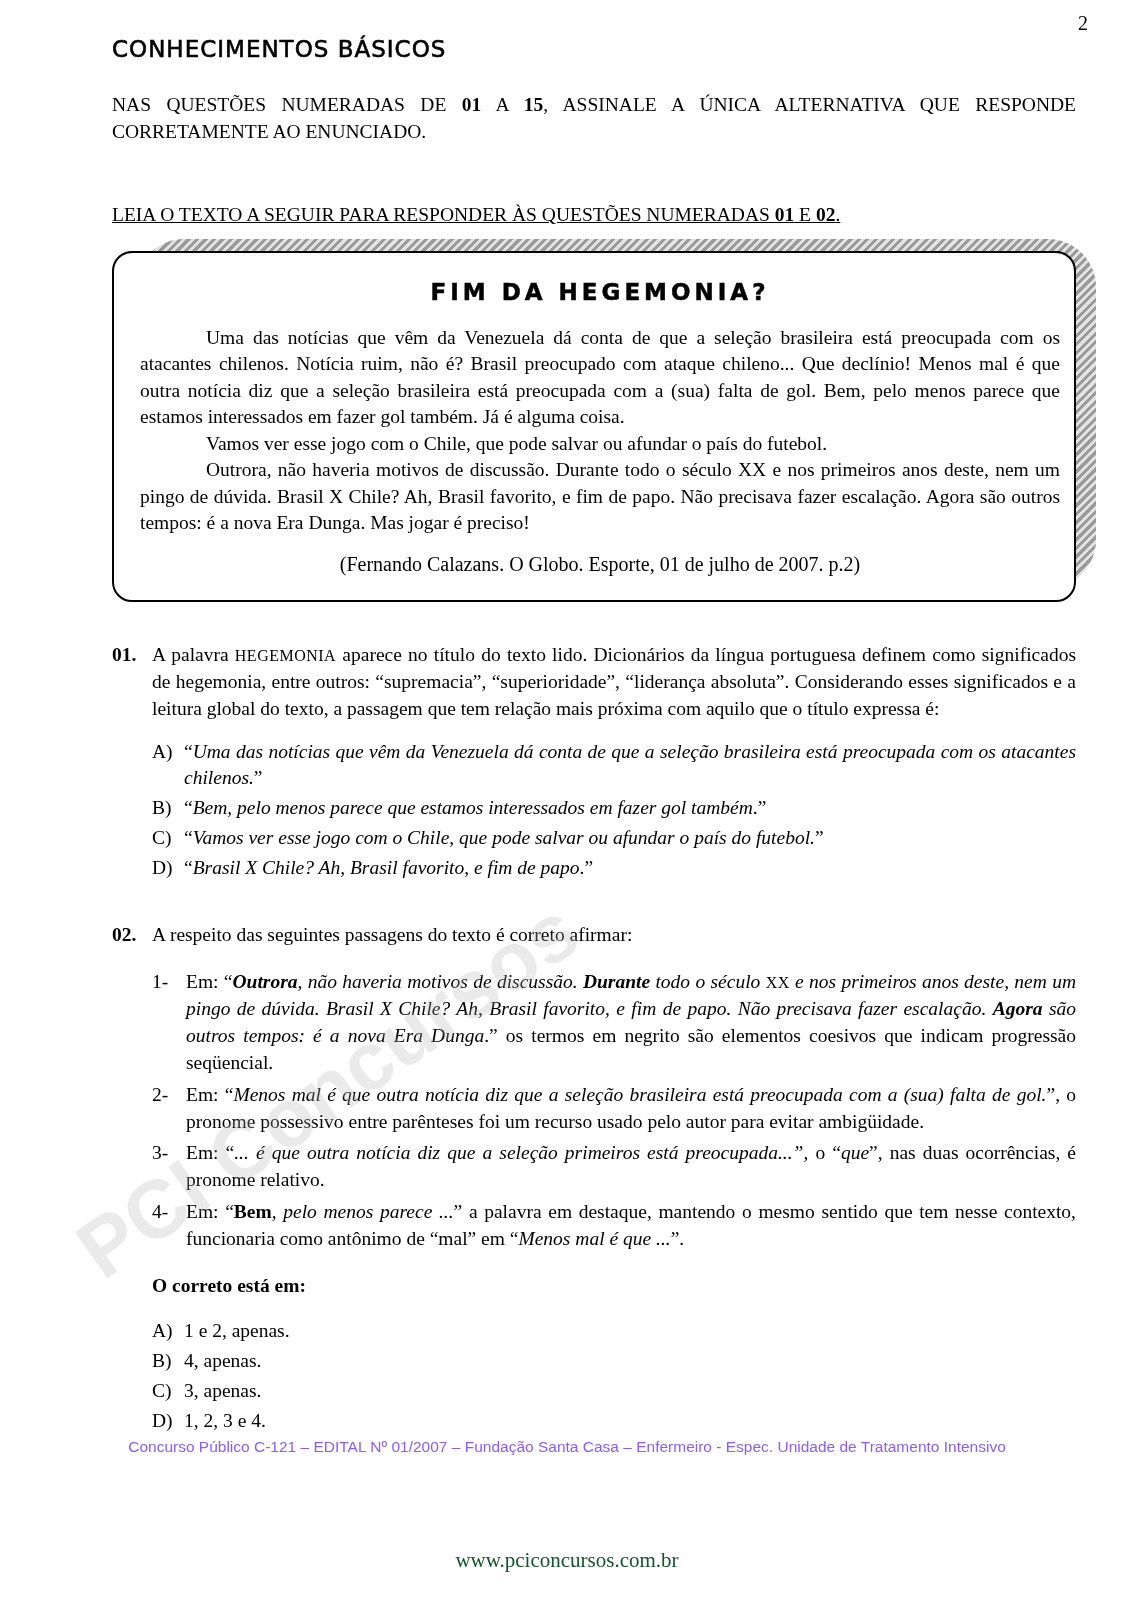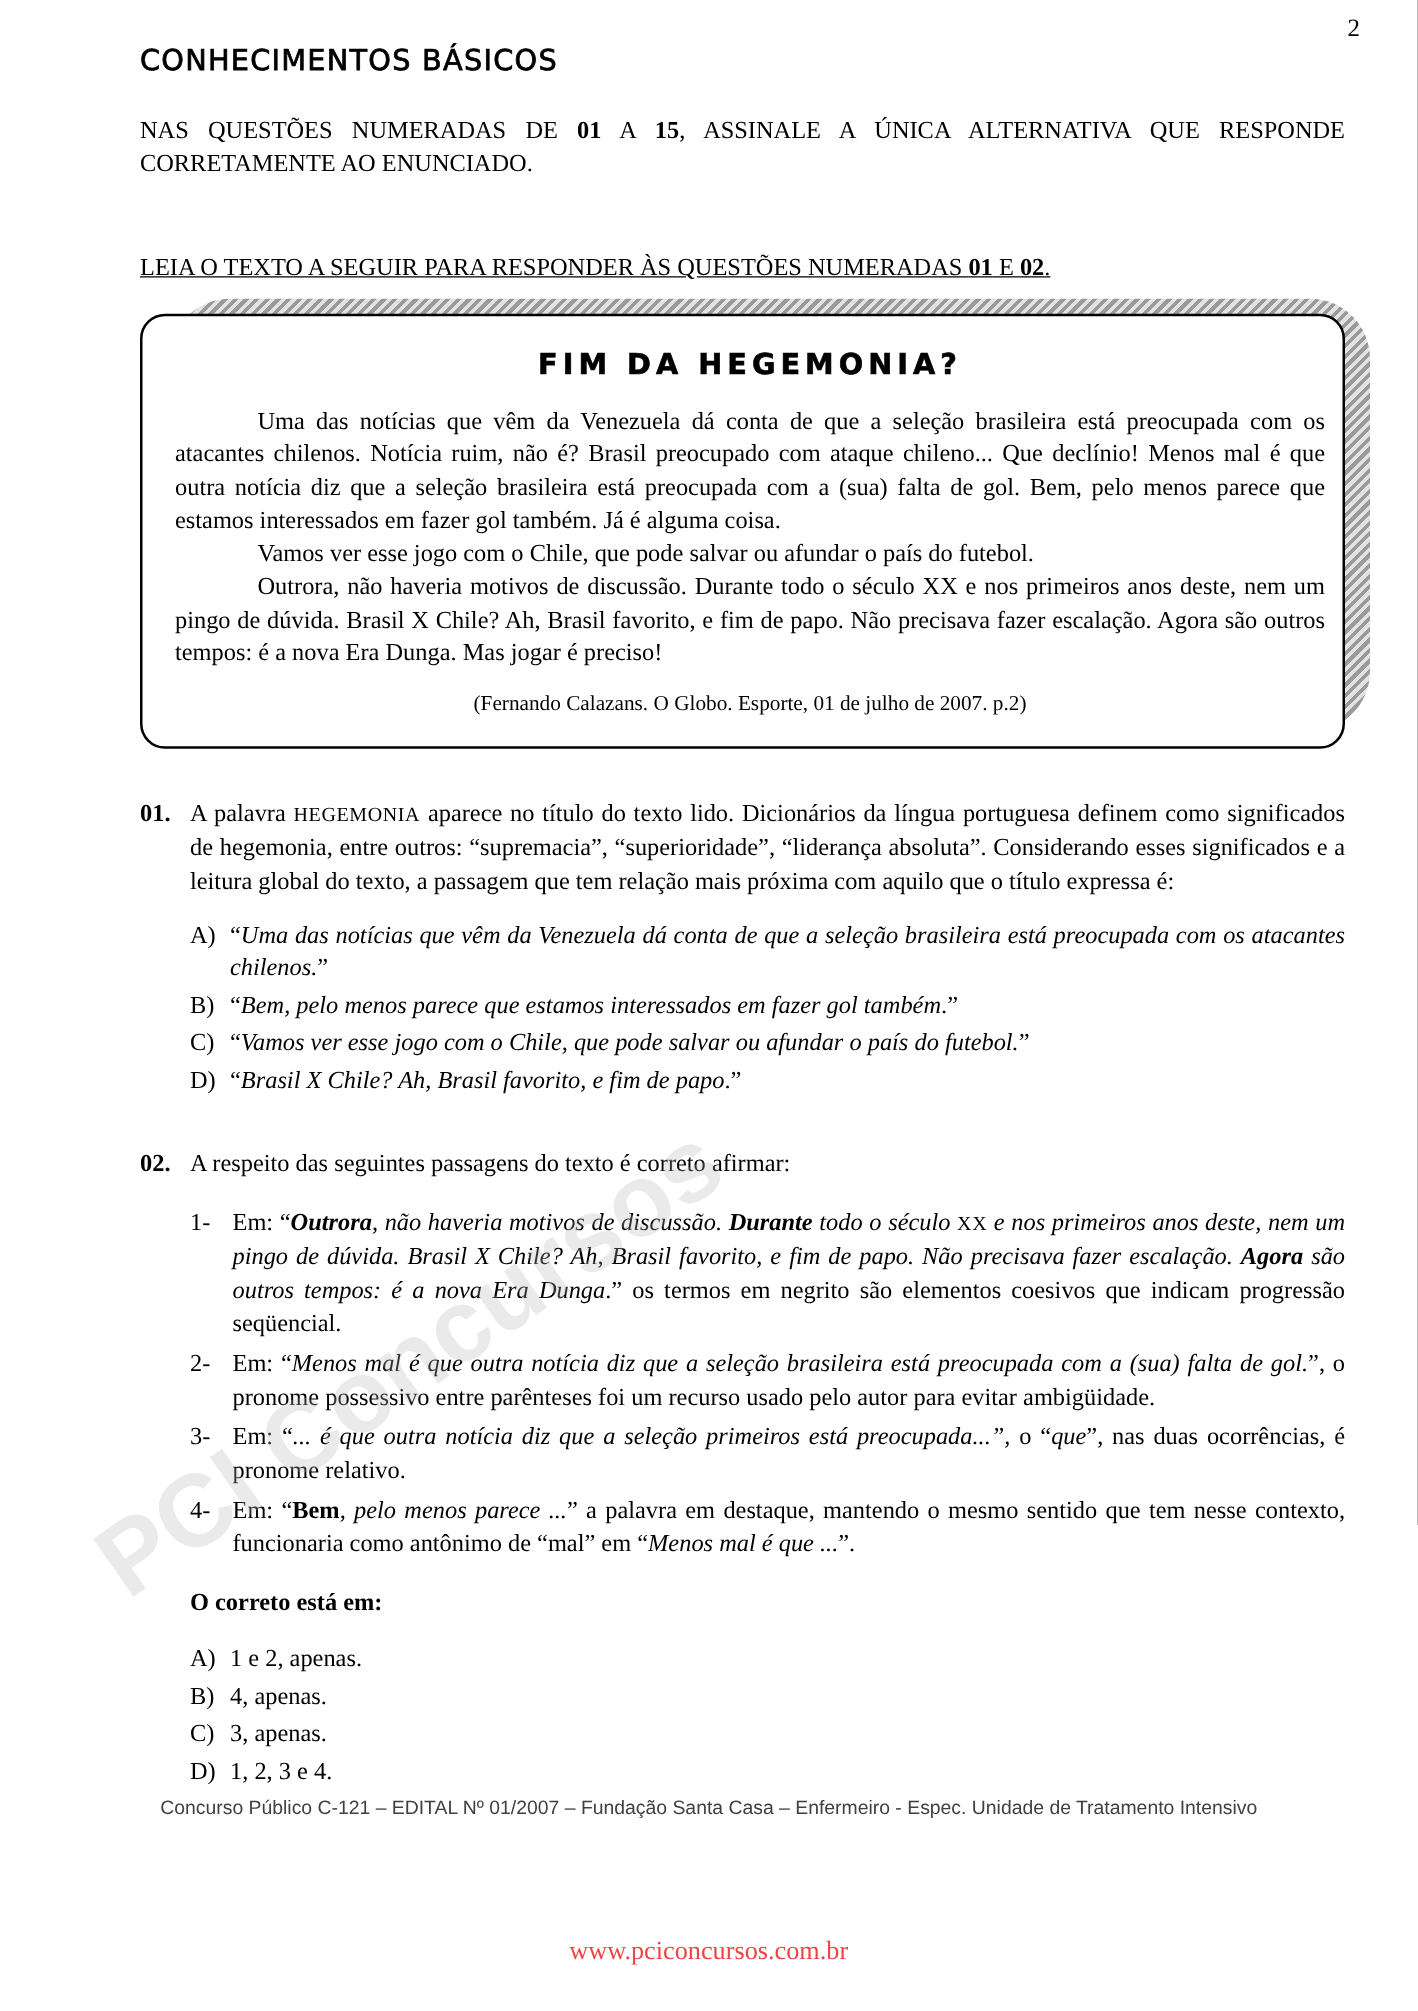--- a/index.html
+++ b/index.html
@@ -72,21 +72,21 @@
     -webkit-text-stroke: 0.5px #000;
   }
   .passage {
     text-align: justify;
     line-height: 1.36;
     text-indent: 66px;
   }
   .citation {
     text-align: center;
     margin: 16px 0 10px 0;
-    font-size: 17px;
+    font-size: 20px;
   }
 
   .question { margin-top: 40px; }
   .stem { display: flex; line-height: 1.38; }
   .qnum { flex: 0 0 40px; font-weight: 700; }
   .qtext { flex: 1; text-align: justify; }
 
   .q-body { margin-left: 40px; }
   .options { margin-top: 16px; }
   .option { display: flex; line-height: 1.38; margin: 3px 0; }
@@ -100,29 +100,29 @@
 
   .conclusion { margin: 20px 0 18px 40px; line-height: 1.38; font-weight: bold; }
 
   .footer {
     position: absolute;
     left: 0; right: 0;
     top: 1438px;
     text-align: center;
     font-family: "Liberation Sans", "DejaVu Sans", sans-serif;
     font-size: 15.5px;
-    color: #404040;
+    color: #8b5cf6;
   }
   .website {
     position: absolute;
     left: 0; right: 0;
     top: 1548px;
     text-align: center;
     font-size: 21px;
-    color: #ef4444;
+    color: #14532d;
     text-decoration: none;
     cursor: pointer;
     display: block;
   }
   .watermark {
     position: absolute;
     left: 60px;
     top: 1220px;
     font-family: "Liberation Sans", sans-serif;
     font-size: 82px;

